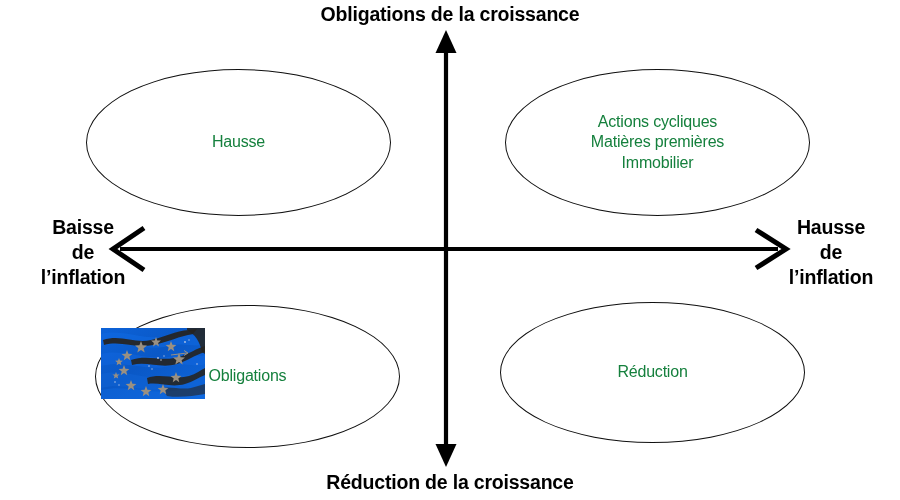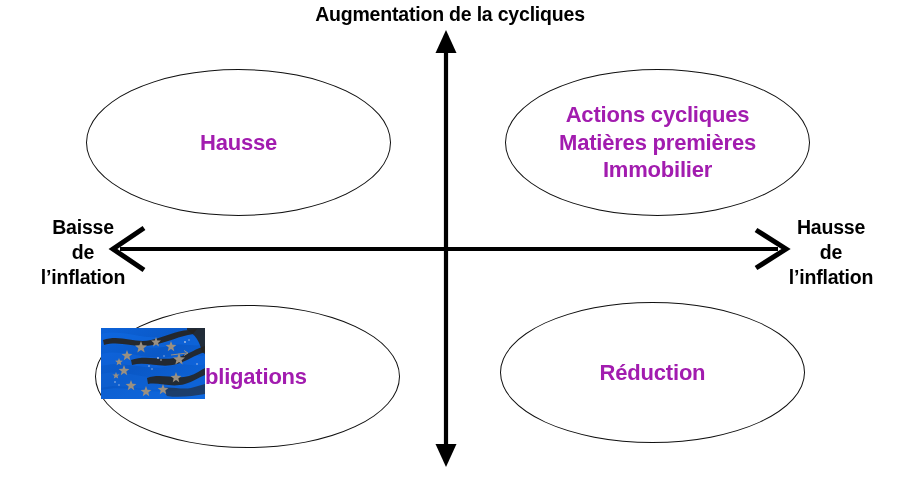--- a/index.html
+++ b/index.html
@@ -30,23 +30,23 @@
     position: absolute;
     border: 1.4px solid #101010;
     border-radius: 50%;
     background: transparent;
     box-sizing: border-box;
     display: flex;
     align-items: center;
     justify-content: center;
   }
   .ellipse-label {
-    font-weight: bold;
-    font-size: 22px;
-    color: #a21caf;
+    font-weight: normal;
+    font-size: 16px;
+    color: #15803d;
     text-align: center;
     line-height: 1.26;
     letter-spacing: -0.2px;
     white-space: pre-line;
   }
   .axis-label {
     position: absolute;
     font-weight: bold;
     font-size: 19.5px;
     color: #000000;
@@ -105,21 +105,22 @@
 
     <line x1="446" y1="36" x2="446" y2="461" stroke="#000000" stroke-width="4.2"></line>
     <polygon points="446,30 435.5,53 456.5,53" fill="#000000"></polygon>
     <polygon points="446,467 435.5,444 456.5,444" fill="#000000"></polygon>
 
     <line x1="120" y1="249" x2="778" y2="249" stroke="#000000" stroke-width="4.2"></line>
     <polyline points="144,228 113,249 144,270" fill="none" stroke="#000000" stroke-width="5" stroke-linecap="butt" stroke-linejoin="miter"></polyline>
     <polyline points="756,230 786,249 756,268" fill="none" stroke="#000000" stroke-width="5" stroke-linecap="butt" stroke-linejoin="miter"></polyline>
   </svg>
 
-  <div class="axis-label" id="label-top">Augmentation de la cycliques</div>
+  <div class="axis-label" id="label-top">Obligations de la croissance</div>
+  <div class="axis-label" id="label-bottom">Réduction de la croissance</div>
   <div class="axis-label" id="label-left">Baisse
 de
 l’inflation</div>
   <div class="axis-label" id="label-right">Hausse
 de
 l’inflation</div>
 
   <div class="ellipse-box" style="left:86px; top:69px; width:305px; height:147px;">
     <div class="ellipse-label">Hausse</div>
   </div>

